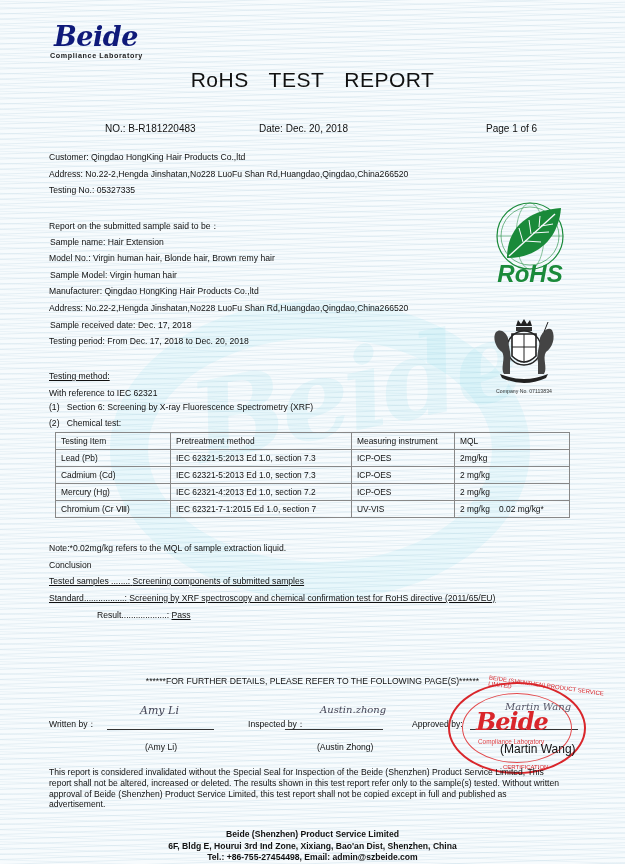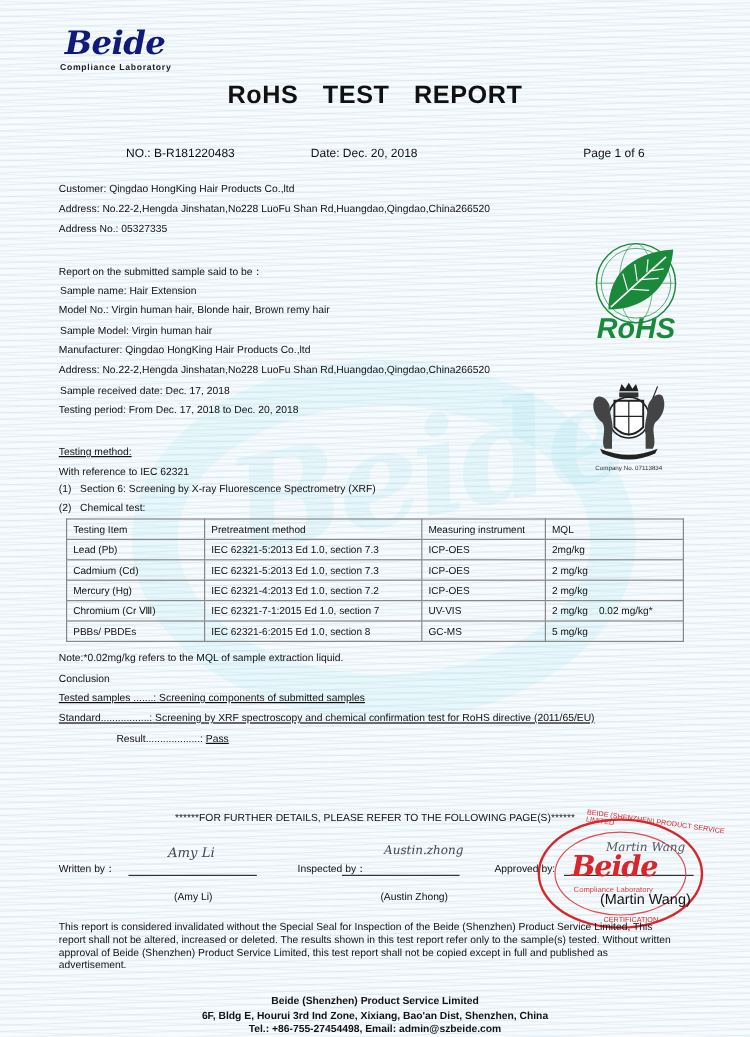--- a/index.html
+++ b/index.html
@@ -27,21 +27,21 @@
   }
   .logo { left:50px; top:24px; }
   .logo-word {
     font-family:"DejaVu Serif", serif; font-style:italic; font-weight:bold;
     font-size:27px; color:#0f1a7a; letter-spacing:-0.5px; line-height:26px;
     padding-left:4px;
   }
   .logo-sub { font-size:7.2px; font-weight:bold; color:#222; letter-spacing:0.6px; margin-top:1px; }
   .title {
     left:0; width:625px; top:68px; text-align:center;
-    font-size:21px; font-weight:bold; letter-spacing:0.5px; word-spacing:14px;
+    font-size:21px; font-weight:normal; letter-spacing:0.5px; word-spacing:14px;
   }
   .meta-row { top:123px; font-size:10px; }
   .line { position:absolute; left:49px; font-size:8.6px; white-space:nowrap; }
   .line b { font-weight:normal; }
   .u { text-decoration:underline; }
   table.tests {
     position:absolute; left:55px; top:432px; width:515px;
     border-collapse:collapse; font-size:8.4px;
     border:1.5px solid #666;
   }
@@ -93,21 +93,21 @@
 </div>
 <div class="abs meta-row" style="left:486px;">Page 1 of 6</div>
 
 <div class="line" style="top:152px;">
   <b>Customer:</b> <span>Qingdao HongKing Hair Products Co.,ltd</span>
 </div>
 <div class="line" style="top:169px;">
   <b>Address:</b> <span>No.22-2,Hengda Jinshatan,No228 LuoFu Shan Rd,Huangdao,Qingdao,China266520</span>
 </div>
 <div class="line" style="top:185px;">
-  <b>Address No.:</b> <span>05327335</span>
+  <b>Testing No.:</b> <span>05327335</span>
 </div>
 
 <div class="line" style="top:221px;"><b>Report on the submitted sample said to be：</b></div>
 <div class="line" style="top:237px;left:50px;">
   <b>Sample name:</b> <span>Hair Extension</span>
 </div>
 <div class="line" style="top:253px;">
   <b>Model No.:</b> <span>Virgin human hair, Blonde hair, Brown remy hair</span>
 </div>
 <div class="line" style="top:270px;left:50px;">
@@ -189,26 +189,20 @@
     <td>IEC 62321-4:2013 Ed 1.0, section 7.2</td>
     <td>ICP-OES</td>
     <td>2 mg/kg</td>
   </tr>
   <tr>
     <td>Chromium (Cr Ⅷ)</td>
     <td>IEC 62321-7-1:2015 Ed 1.0, section 7</td>
     <td>UV-VIS</td>
     <td style="white-space:pre">2 mg/kg    0.02 mg/kg*</td>
   </tr>
-  <tr>
-    <td>PBBs/ PBDEs</td>
-    <td>IEC 62321-6:2015 Ed 1.0, section 8</td>
-    <td>GC-MS</td>
-    <td>5 mg/kg</td>
-  </tr>
 </tbody>
   </table>
 
 <div class="line" style="top:543px;"><b>Note:*0.02mg/kg refers to the MQL of sample extraction liquid.</b></div>
 <div class="line" style="top:560px;"><b>Conclusion</b></div>
 <div class="line u" style="top:576px;">
   <span>Tested samples .......:</span> <span>Screening components of submitted samples</span>
 </div>
 <div class="line u" style="top:593px;">
   <span>Standard.................:</span> <span>Screening by XRF spectroscopy and chemical confirmation test for RoHS directive (2011/65/EU)</span>

